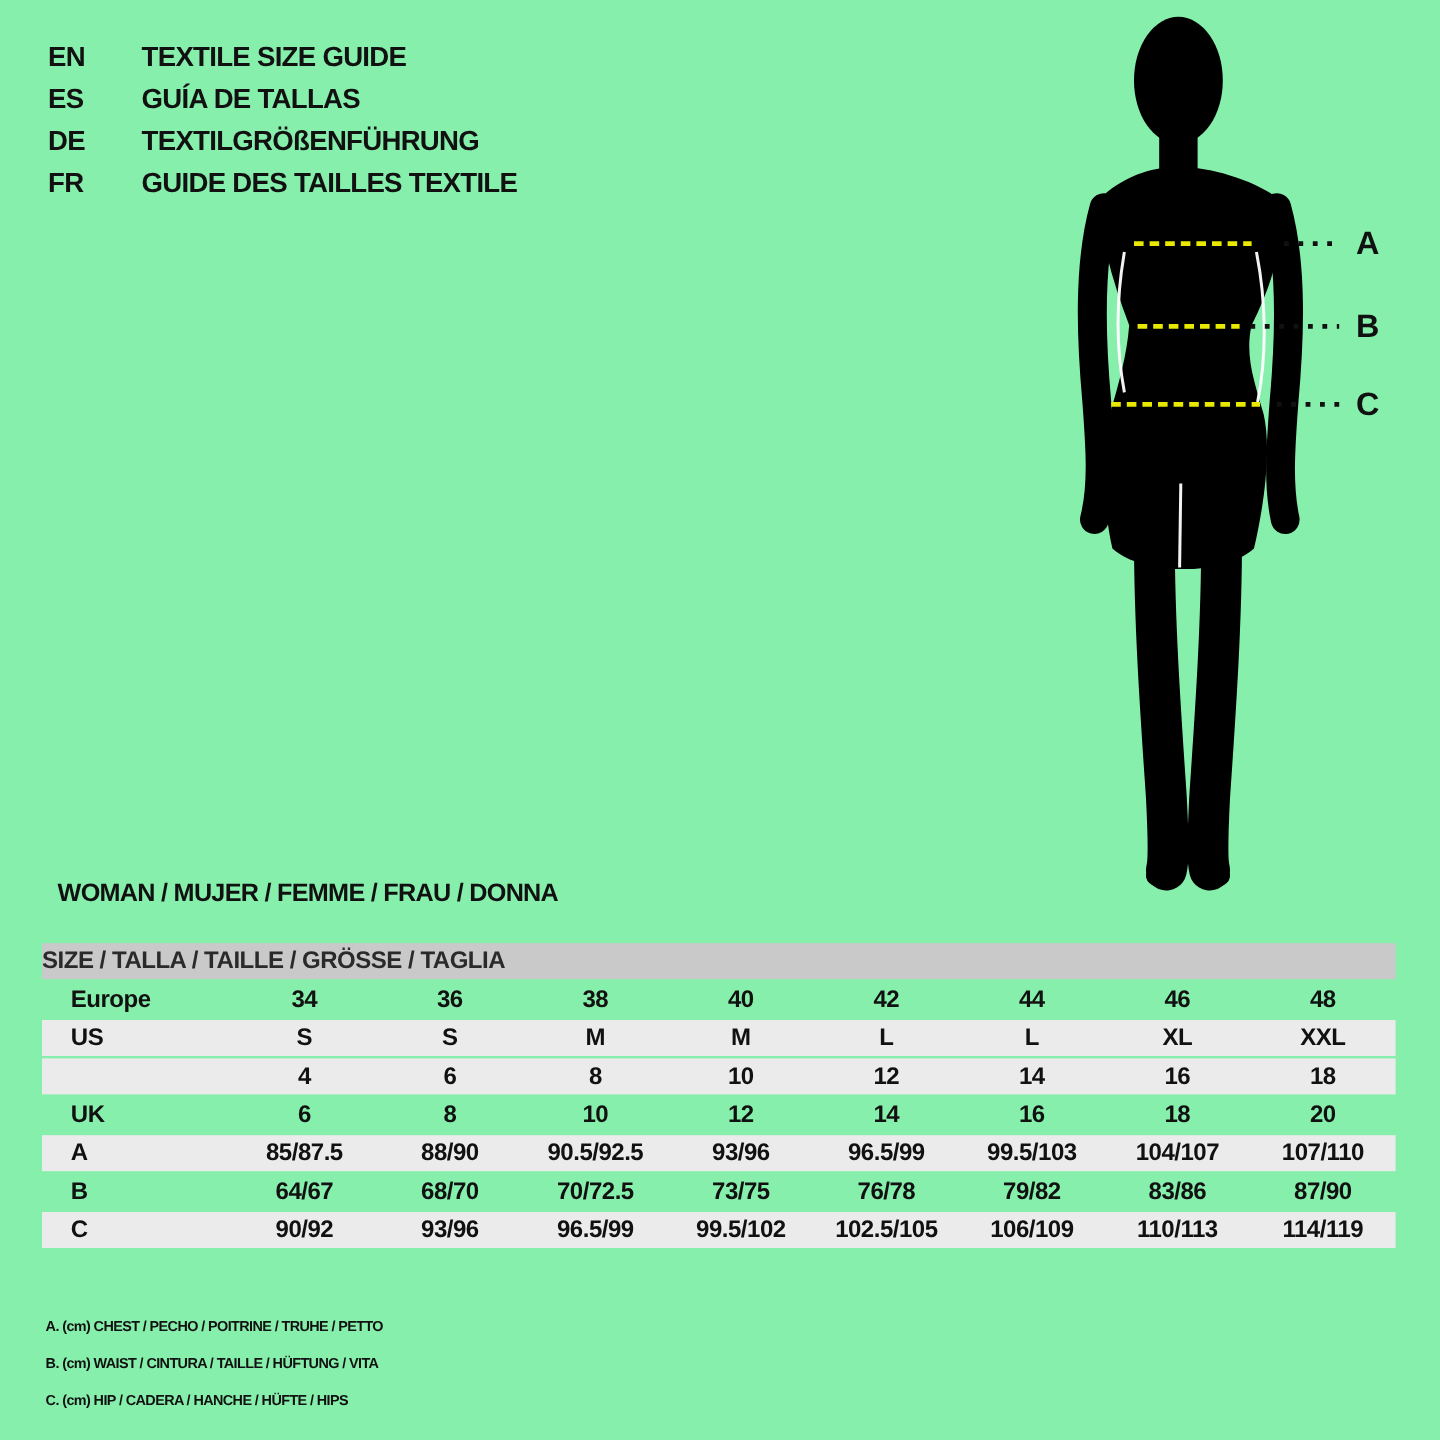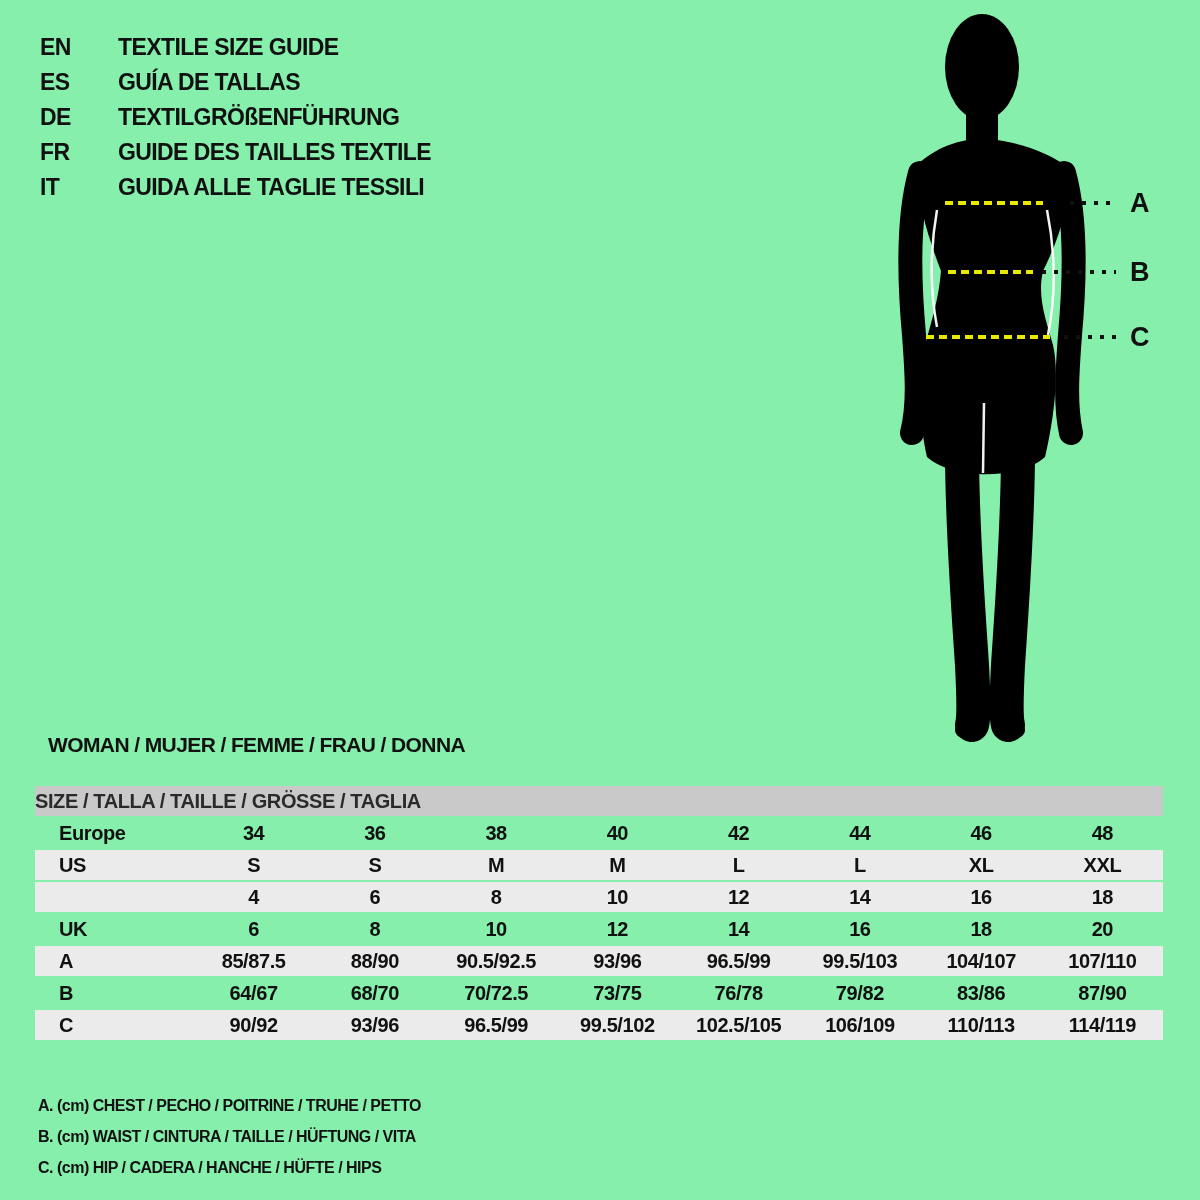--- a/index.html
+++ b/index.html
@@ -39,21 +39,21 @@
     height:30px; margin-bottom:2px; align-items:center;
     font-size:20px; font-weight:bold; letter-spacing:-0.4px;
   }
   .trow.shaded { background:#ebebeb; }
   .trow .cell { text-align:center; white-space:nowrap; }
   .trow .rlabel { text-align:left; padding-left:8px;margin-left:16px; }
 
   
   .legend { position:absolute; left:38px; top:1090px; }
   .legend-line {
-    font-size:16px; font-weight:bold; letter-spacing:-0.5px;
+    font-size:12px; font-weight:bold; letter-spacing:-0.5px;
     line-height:31px; white-space:nowrap;
   }
 </style>
 </head>
 <body>
 
 <div class="page">
 
   <div class="lang-list">
       <div class="lang-row">
@@ -64,24 +64,20 @@
         <span class="lang-code">ES</span>
         <span class="lang-title">GUÍA DE TALLAS</span>
       </div>
       <div class="lang-row">
         <span class="lang-code">DE</span>
         <span class="lang-title">TEXTILGRÖßENFÜHRUNG</span>
       </div>
       <div class="lang-row">
         <span class="lang-code">FR</span>
         <span class="lang-title">GUIDE DES TAILLES TEXTILE</span>
-      </div>
-      <div class="lang-row">
-        <span class="lang-code">IT</span>
-        <span class="lang-title">GUIDA ALLE TAGLIE TESSILI</span>
       </div>
     </div>
 
   <div class="figure">
     <svg viewBox="0 0 300 740" xmlns="http://www.w3.org/2000/svg">
       <g fill="#000000" stroke="none">
 
         <ellipse cx="102" cy="62" rx="37" ry="53"></ellipse>
 
         <rect x="86" y="92" width="32" height="58"></rect>

